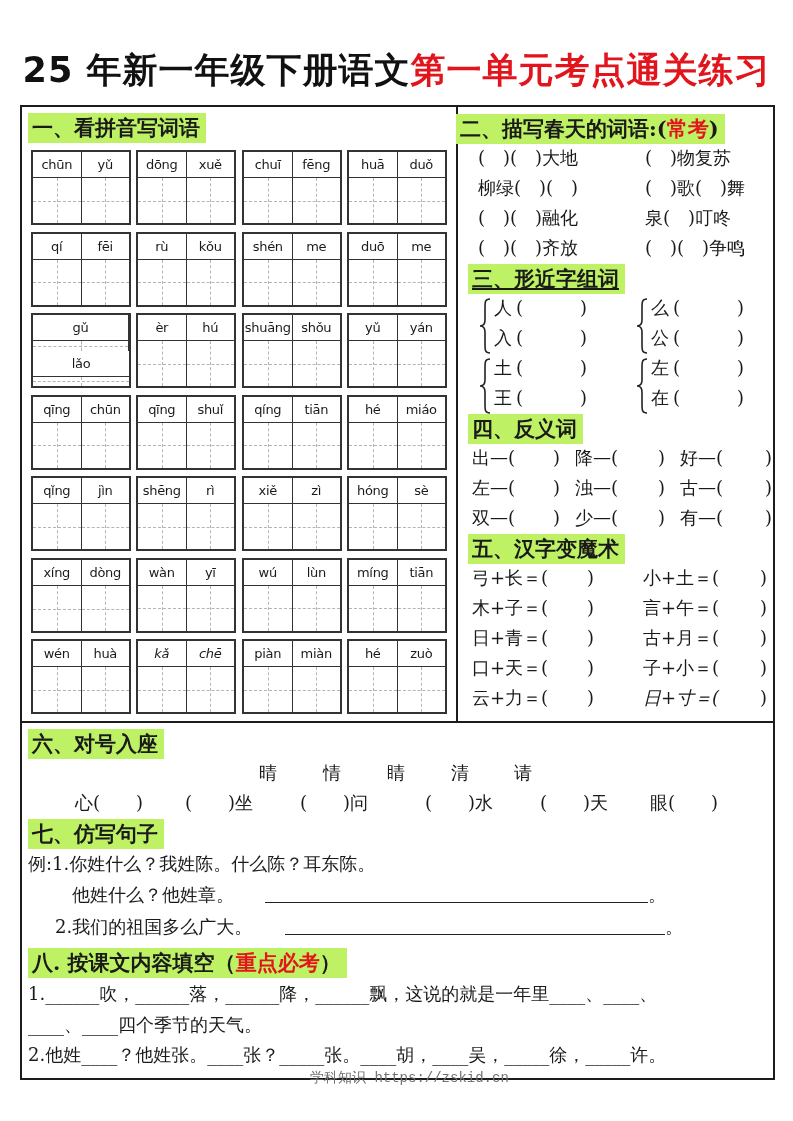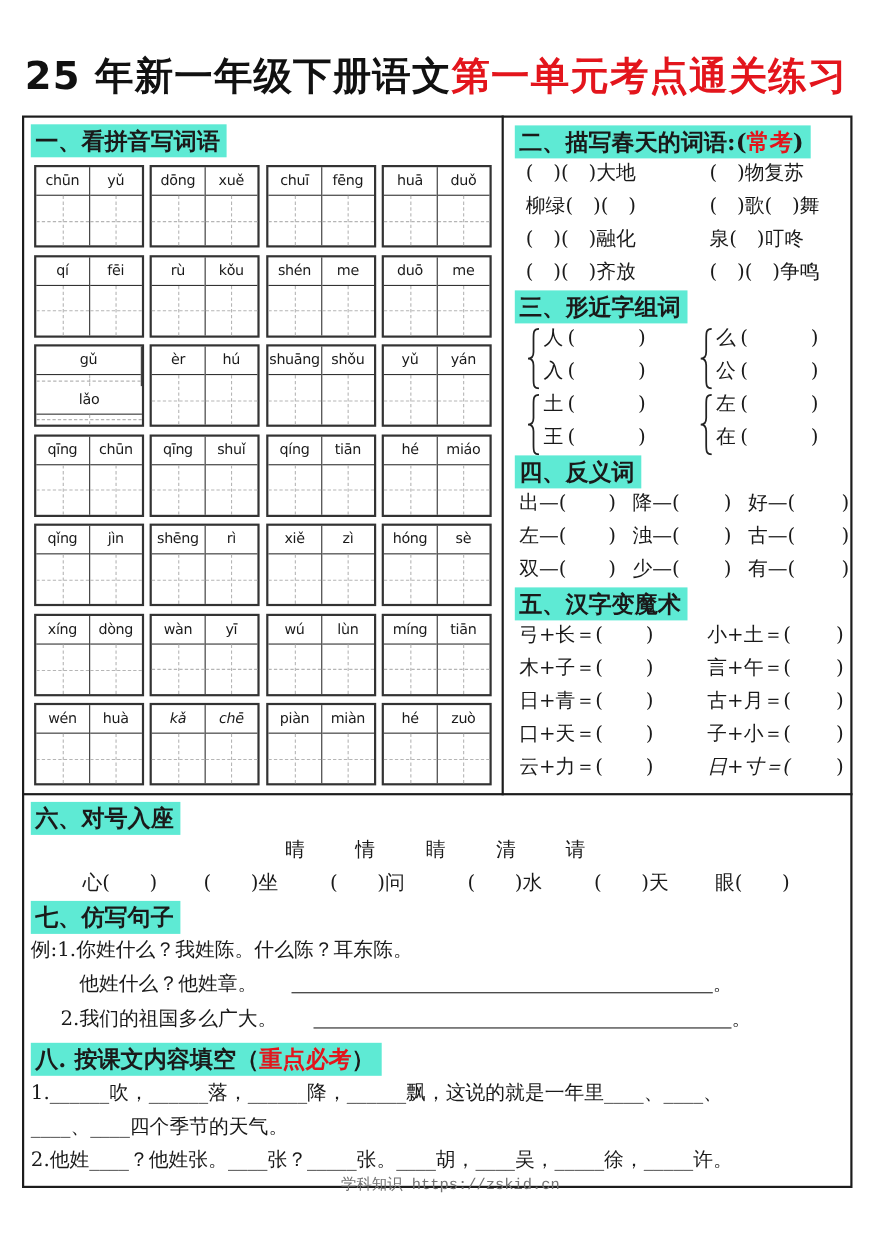--- a/index.html
+++ b/index.html
@@ -7,21 +7,21 @@
           font-family:"DejaVu Serif","Liberation Serif",serif; color:#1a1a1a; }
   .title { position:absolute; left:0; top:46px; width:793px; text-align:center;
            font-family:"DejaVu Sans","Liberation Sans",sans-serif; font-weight:bold; font-size:35px;
            line-height:48px; letter-spacing:1px; white-space:nowrap; }
   .title .t-black { color:#111; }
   .title .t-red { color:#e3151c; }
   .frame { position:absolute; left:20px; top:105px; width:755px; height:975px;
            border:2px solid #1c1c1c; box-sizing:border-box; }
   .vdiv { position:absolute; left:456px; top:105px; width:2px; height:618px; background:#1c1c1c; }
   .hdiv { position:absolute; left:20px; top:721px; width:755px; height:2px; background:#1c1c1c; }
-  .hd { position:absolute; background:#5eead4; font-size:21px; line-height:30px; height:30px;
+  .hd { position:absolute; background:#bef264; font-size:21px; line-height:30px; height:30px;
         padding:0 6px 0 4px; font-weight:bold; white-space:nowrap; color:#1a1a1a; }
   .hd .red { color:#e3151c; }
   .wbox { position:absolute; width:100px; height:75px; border:2px solid #333; box-sizing:border-box;
           display:flex; background:#fff; }
   .wcol { flex:1; display:flex; flex-direction:column; }
   .wcol.first { border-right:1.5px solid #333; }
   .py { height:25px; border-bottom:1.5px solid #333; font-family:"DejaVu Sans","Liberation Sans",sans-serif;
         font-size:13px; line-height:25px; text-align:center; white-space:nowrap; overflow:hidden; letter-spacing:-0.3px; }
   .tz { flex:1; position:relative; }
   .tz::before { content:""; position:absolute; left:50%; top:0; bottom:0; border-left:1px dashed #b5b5b5; }
@@ -38,24 +38,24 @@
 <div id="page">
   <div class="title">
     <span class="t-black">25 年新一年级下册语文</span><span class="t-red">第一单元考点通关练习</span>
   </div>
 
   <div class="frame"></div>
   <div class="vdiv"></div>
   <div class="hdiv"></div>
 
   <div class="hd" style="left:28px;top:113px;">一、看拼音写词语</div>
-  <div class="hd" style="left:468px;top:114px;">
+  <div class="hd" style="left:456px;top:114px;">
     <span>二、描写春天的词语:(</span><span class="red">常考</span><span>)</span>
   </div>
-  <div class="hd" style="left:468px;top:264px;">三、形近字组词</div>
+  <div class="hd" style="left:468px;top:264px;text-decoration:underline;">三、形近字组词</div>
   <div class="hd" style="left:468px;top:414px;">四、反义词</div>
   <div class="hd" style="left:468px;top:534px;">五、汉字变魔术</div>
   <div class="hd" style="left:28px;top:729px;">六、对号入座</div>
   <div class="hd" style="left:28px;top:819px;">七、仿写句子</div>
   <div class="hd" style="left:28px;top:948px;">
     <span>八. 按课文内容填空（</span><span class="red">重点必考</span><span>）</span>
   </div>
 
   <div class="ln" style="left:28px;top:852px;">例:1.你姓什么？我姓陈。什么陈？耳东陈。</div>
   <div class="ln" style="left:72px;top:883px;">他姓什么？他姓章。</div>

